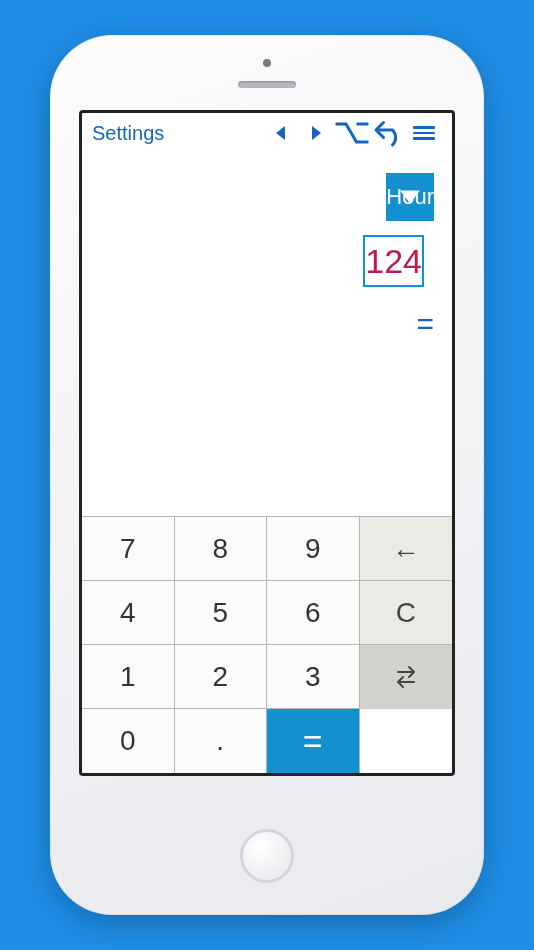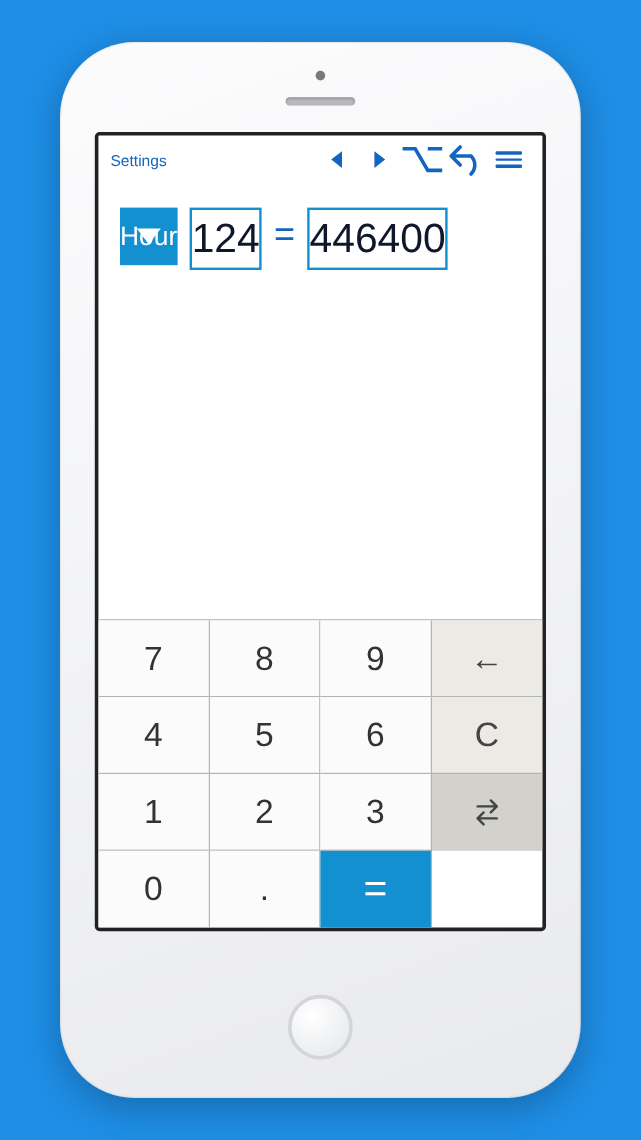--- a/index.html
+++ b/index.html
@@ -53,38 +53,38 @@
 
   
   .toolbar {
     height: 40px;
     display: flex;
     align-items: center;
     color: #1465c0;
     font-size: 18px;
     padding: 0 10px;
   }
-  .toolbar .settings { font-size: 13px; }
+  .toolbar .settings { font-size: 20px; }
   .toolbar .spacer { flex: 1; }
   .tb-icon {
     width: 36px; height: 30px;
     display: flex; align-items: center; justify-content: center;
   }
   .tb-icon svg { stroke: #1465c0; fill: #1465c0; }
   .tri { width:0; height:0; border-top:7px solid transparent; border-bottom:7px solid transparent; }
   .tri.left { border-right:9px solid #1465c0; }
   .tri.right { border-left:9px solid #1465c0; }
   .hamb { display:flex; flex-direction:column; gap:3px; }
   .hamb span { width:22px; height:2.5px; background:#1465c0; border-radius:1px; }
 
   
   .conv {
     flex: 1;
     padding: 20px 18px 0;
-    display: flex; 
+    display: flex; flex-direction: column; align-items: flex-end;
   }
   .dropdown {
     height: 48px;
     background: #1390cf;
     color: #fff;
     display: flex;
     align-items: center;
     justify-content: center;
     position: relative;
     font-size: 22px;
@@ -96,21 +96,21 @@
     width:0; height:0;
     border-left:10px solid transparent;
     border-right:10px solid transparent;
     border-top:13px solid #fff;
   }
   .value-box {
     height: 52px;
     border: 2px solid #1390cf;
     margin: 0 10px 14px;
     display: flex; align-items: center; justify-content: center;
-    color: #0f172a;
+    color: #be185d;
     font-size: 34px;
   }
   .equals {
     text-align: center;
     color: #1465c0;
     font-size: 30px;
     margin: 6px 0 28px;
   }
   .gap-flex { flex:1; }
 
@@ -176,23 +176,20 @@
 
     <div class="conv">
       <div class="dropdown">
         <span>Hour</span>
         <span class="dd-arrow"></span>
       </div>
       <div class="value-box">
         <span>124</span>
       </div>
       <div class="equals">=</div>
-      <div class="value-box">
-        <span>446400</span>
-      </div>
       <div class="gap-flex"></div>
     </div>
 
     <div class="keypad">
       <div class="key">7</div>
       <div class="key">8</div>
       <div class="key">9</div>
       <div class="key op">←</div>
 
       <div class="key">4</div>

